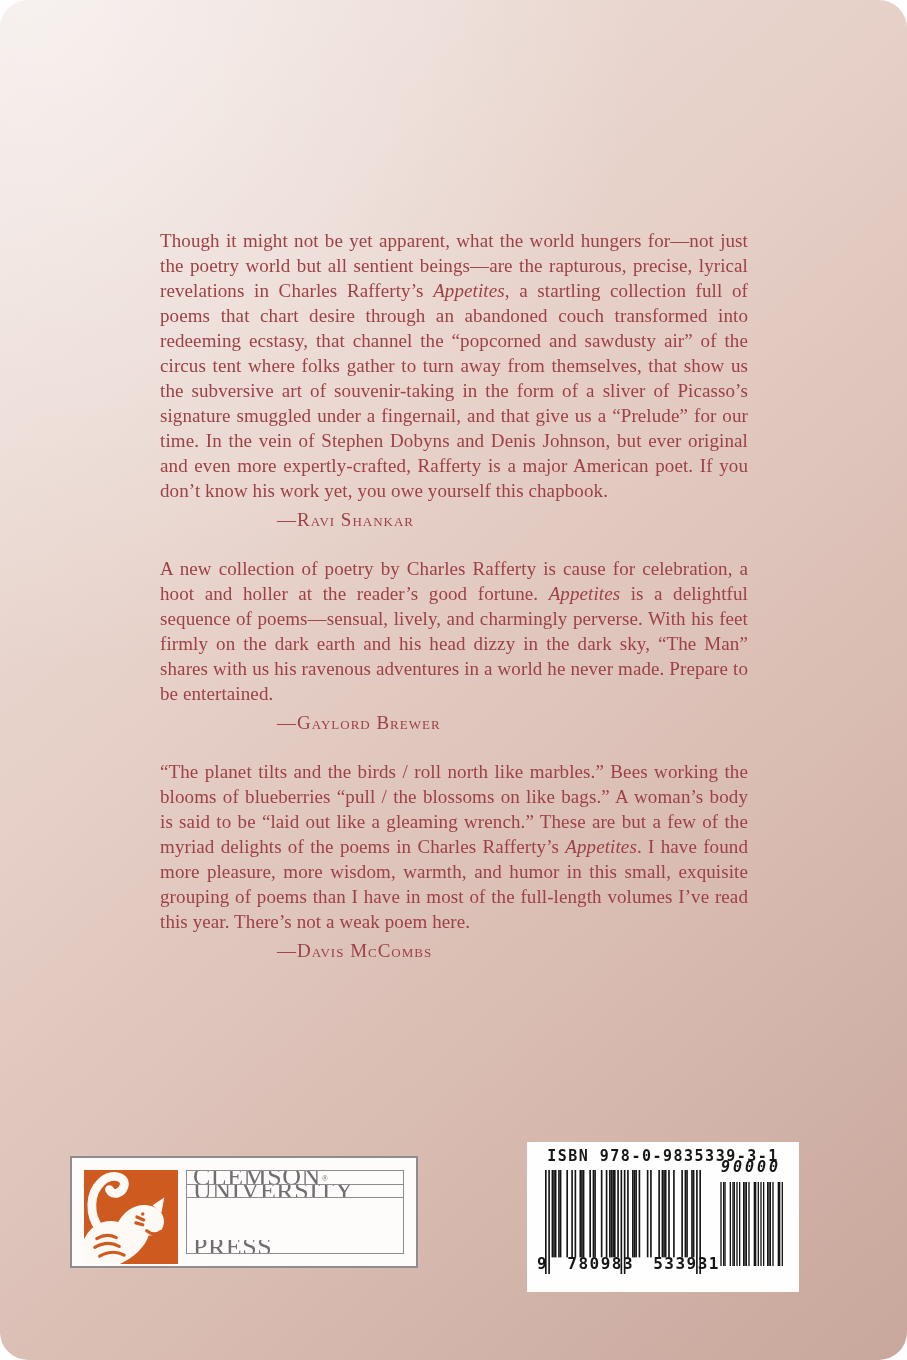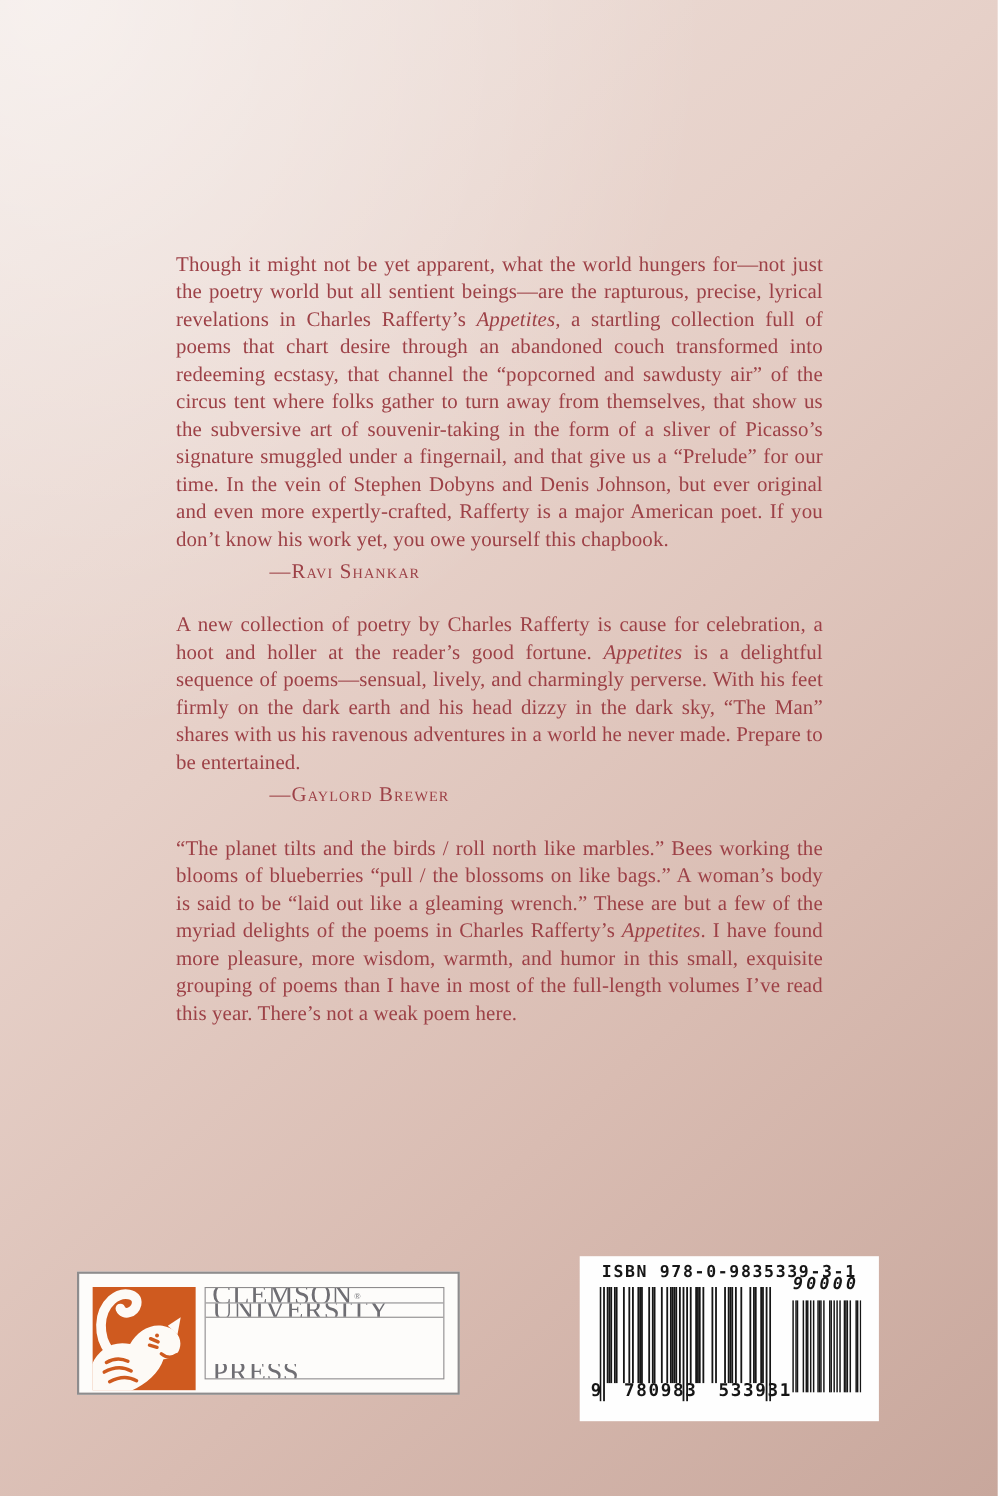--- a/index.html
+++ b/index.html
@@ -6,35 +6,36 @@
   html, body { margin: 0; padding: 0; }
   body {
     width: 907px; height: 1360px; overflow: hidden;
     font-family: "Liberation Serif", serif;
   }
   .page {
     position: relative; width: 907px; height: 1360px;
     background:
       radial-gradient(120% 90% at 5% 0%, rgba(255,255,255,0.50), rgba(255,255,255,0) 55%),
       linear-gradient(138deg, #efe3de 0%, #e6d0c8 38%, #d9bcb2 68%, #c8a79c 100%);
+    border-radius: 28px;
   }
   
   .blurbs {
     position: absolute; left: 160px; top: 228px; width: 588px;
     color: #9d4147;
   }
   .blurb-text {
     margin: 0;
     font-size: 19px; line-height: 25px;
     text-align: justify;
     letter-spacing: 0.1px;
   }
   .blurb-text em { font-style: italic; }
   .attribution {
-    margin: 4px 0 24px 85px;
+    margin: 4px 0 24px 117px;
     font-size: 19px; line-height: 25px;
     font-variant: small-caps;
     letter-spacing: 1px;
   }
   
   .publisher-logo {
     position: absolute; left: 70px; top: 1156px;
     width: 348px; height: 112px;
     background: #fdfcfa;
     border: 2px solid #8e8c8d;
@@ -93,20 +94,21 @@
     <section>
       <p class="blurb-text"><span>Though it might not be yet apparent, what the world hungers for—not just the poetry world but all sentient beings—are the rapturous, precise, lyrical revelations in Charles Rafferty’s </span><em>Appetites</em><span>, a startling collection full of poems that chart desire through an abandoned couch transformed into redeeming ecstasy, that channel the “popcorned and sawdusty air” of the circus tent where folks gather to turn away from themselves, that show us the subversive art of souvenir-taking in the form of a sliver of Picasso’s signature smuggled under a fingernail, and that give us a “Prelude” for our time. In the vein of Stephen Dobyns and Denis Johnson, but ever original and even more expertly-crafted, Rafferty is a major American poet. If you don’t know his work yet, you owe yourself this chapbook.</span></p>
       <p class="attribution">—Ravi Shankar</p>
     </section>
     <section>
       <p class="blurb-text"><span>A new collection of poetry by Charles Rafferty is cause for celebration, a hoot and holler at the reader’s good fortune. </span><em>Appetites</em><span> is a delightful sequence of poems—sensual, lively, and charmingly perverse. With his feet firmly on the dark earth and his head dizzy in the dark sky, “The Man” shares with us his ravenous adventures in a world he never made. Prepare to be entertained.</span></p>
       <p class="attribution">—Gaylord Brewer</p>
     </section>
     <section>
       <p class="blurb-text"><span>“The planet tilts and the birds / roll north like marbles.” Bees working the blooms of blueberries “pull / the blossoms on like bags.” A woman’s body is said to be “laid out like a gleaming wrench.” These are but a few of the myriad delights of the poems in Charles Rafferty’s </span><em>Appetites</em><span>. I have found more pleasure, more wisdom, warmth, and humor in this small, exquisite grouping of poems than I have in most of the full-length volumes I’ve read this year. There’s not a weak poem here.</span></p>
+      <p class="attribution">—Davis McCombs</p>
     </section>
   </main>
 
   <div class="publisher-logo">
     <div class="tiger-square">
       <svg viewBox="0 0 96 96" xmlns="http://www.w3.org/2000/svg" aria-hidden="true">
         <rect width="96" height="96" fill="#cf5a1f"></rect>
         <path d="M16,60 C5,46 5,24 18,12 C28,3 43,6 41,16 C39,24 29,27 26,20" fill="none" stroke="#fdfaf6" stroke-width="9" stroke-linecap="round"></path>
         <path d="M-2,98 L-2,76 C3,60 17,49 35,53 C41,42 53,34 65,36 C77,38 84,47 81,57 C79,64 72,67 66,67 C62,80 48,92 32,98 Z" fill="#fdfaf6"></path>
         <path d="M70,36 L82,28 L79,44 Z" fill="#fdfaf6"></path>

